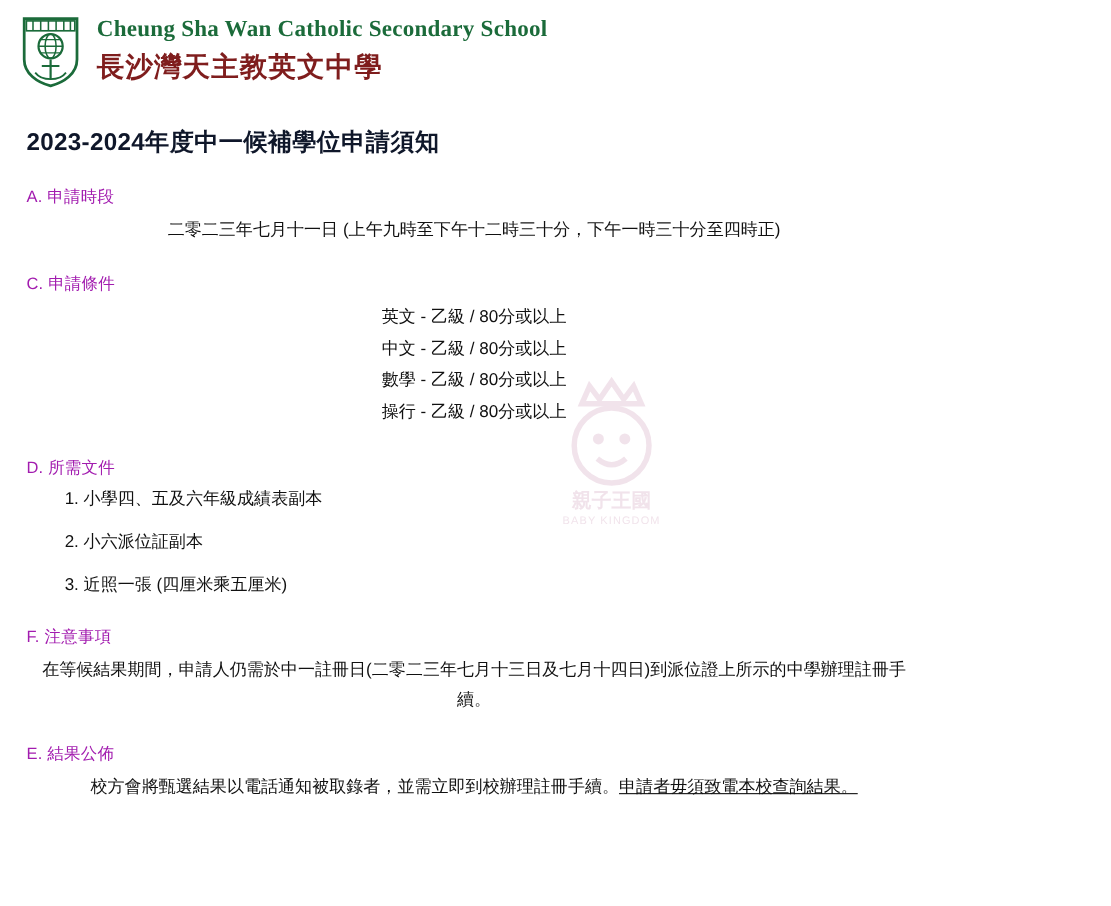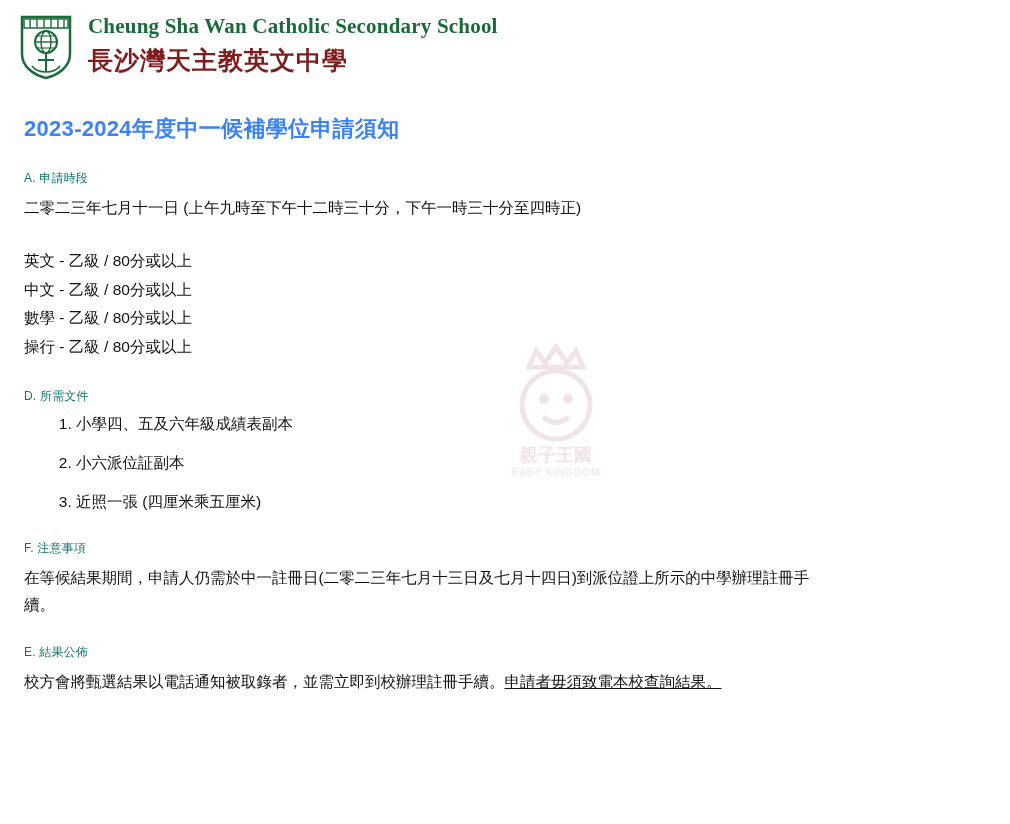--- a/index.html
+++ b/index.html
@@ -66,39 +66,40 @@
   
   .content {
     padding: 0 24px 0 24px;
     position: relative;
     z-index: 2;
   }
 
   .doc-title {
     font-size: 22px;
     font-weight: bold;
-    color: #3b82f6;
+    color: #0f172a;
     margin: 30px 0 0 0;
     letter-spacing: 0.3px;
   }
 
   .section {
     margin-top: 26px;
   }
   .section-heading {
-    font-size: 12px;
-    color: #0f766e;
+    font-size: 15px;
+    color: #a21caf;
     margin: 0 0 7px 0;
     letter-spacing: 0.2px;
   }
   .section-line {
     font-size: 15.5px;
     color: #111111;
     margin: 0 0 4px 0;
     line-height: 1.75;
+    text-align: center;
   }
   .section-line.tight {
     line-height: 1.85;
     margin-bottom: 0;
   }
 
   ol.docs-list {
     margin: 6px 0 0 0;
     padding-left: 52px;
   }
@@ -186,20 +187,21 @@
 
     <h1 class="doc-title">2023-2024年度中一候補學位申請須知</h1>
 
     <div class="section">
       <div class="section-heading">A. 申請時段</div>
       <div class="section-line">二零二三年七月十一日 (上午九時至下午十二時三十分，下午一時三十分至四時正)</div>
     </div>
 
 
     <div class="section">
+      <div class="section-heading">C. 申請條件</div>
       <div class="section-line tight">英文 - 乙級 / 80分或以上</div>
       <div class="section-line tight">中文 - 乙級 / 80分或以上</div>
       <div class="section-line tight">數學 - 乙級 / 80分或以上</div>
       <div class="section-line tight">操行 - 乙級 / 80分或以上</div>
     </div>
 
     <div class="section">
       <div class="section-heading">D. 所需文件</div>
       <ol class="docs-list">
         <li>小學四、五及六年級成績表副本</li>

